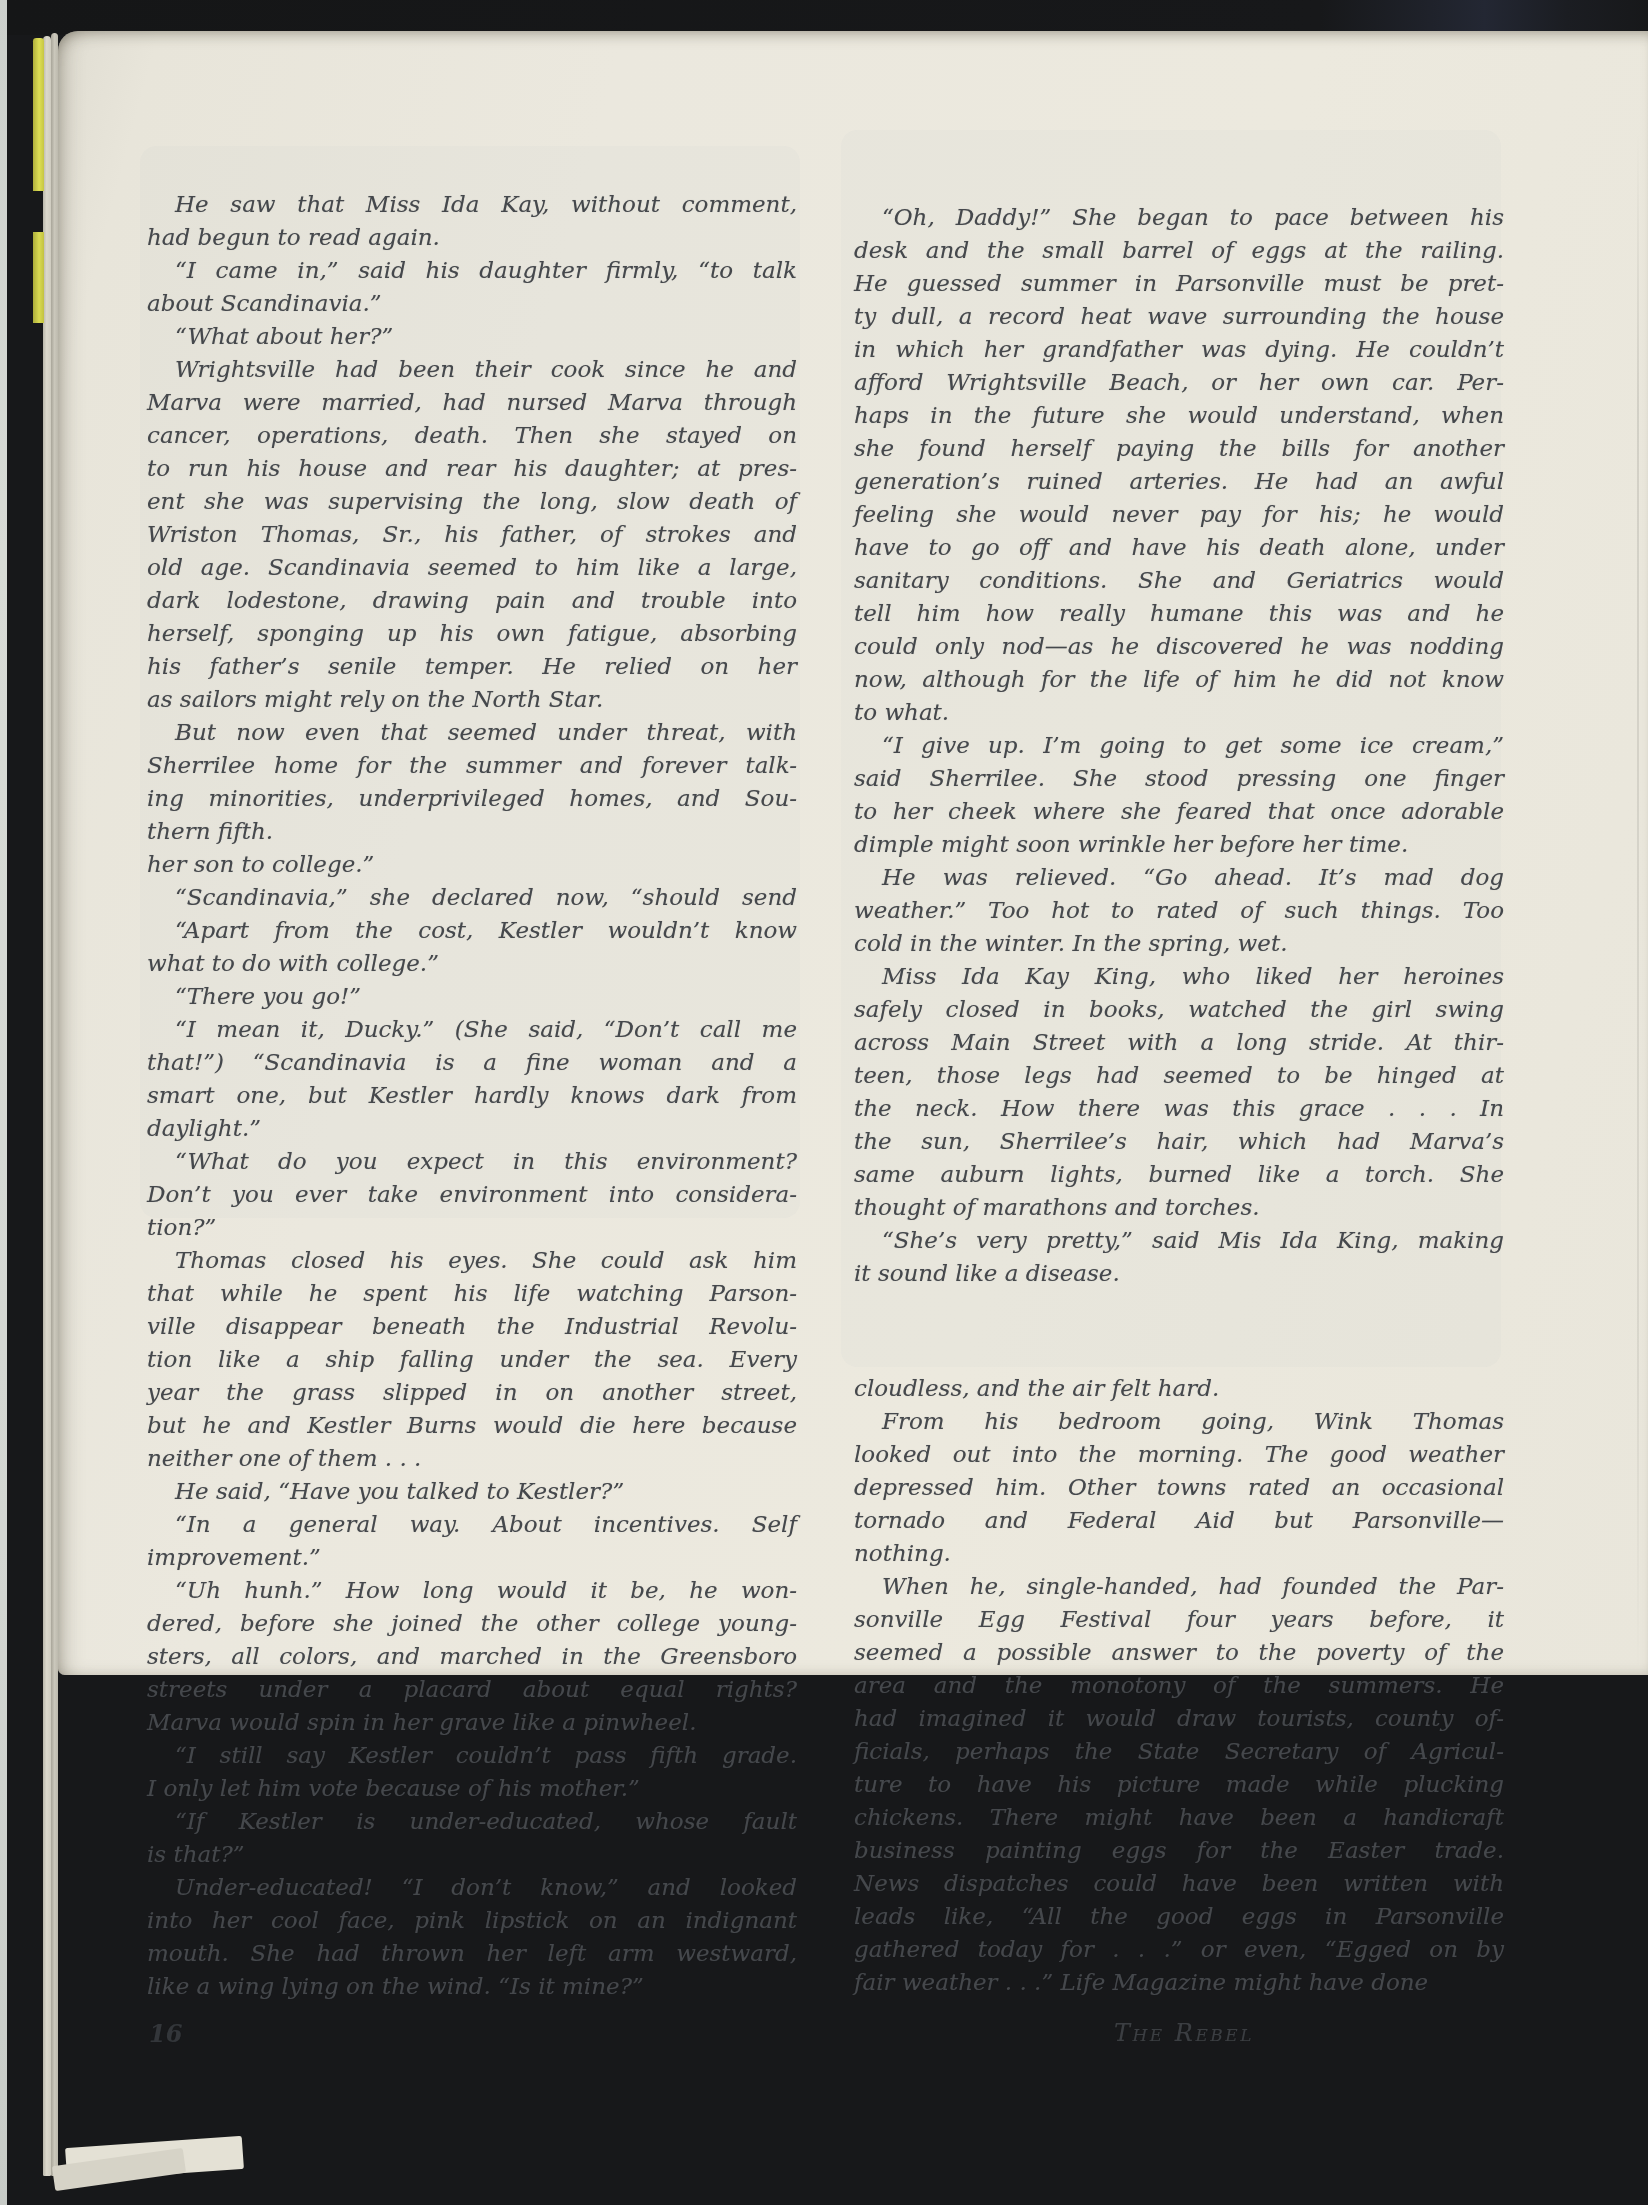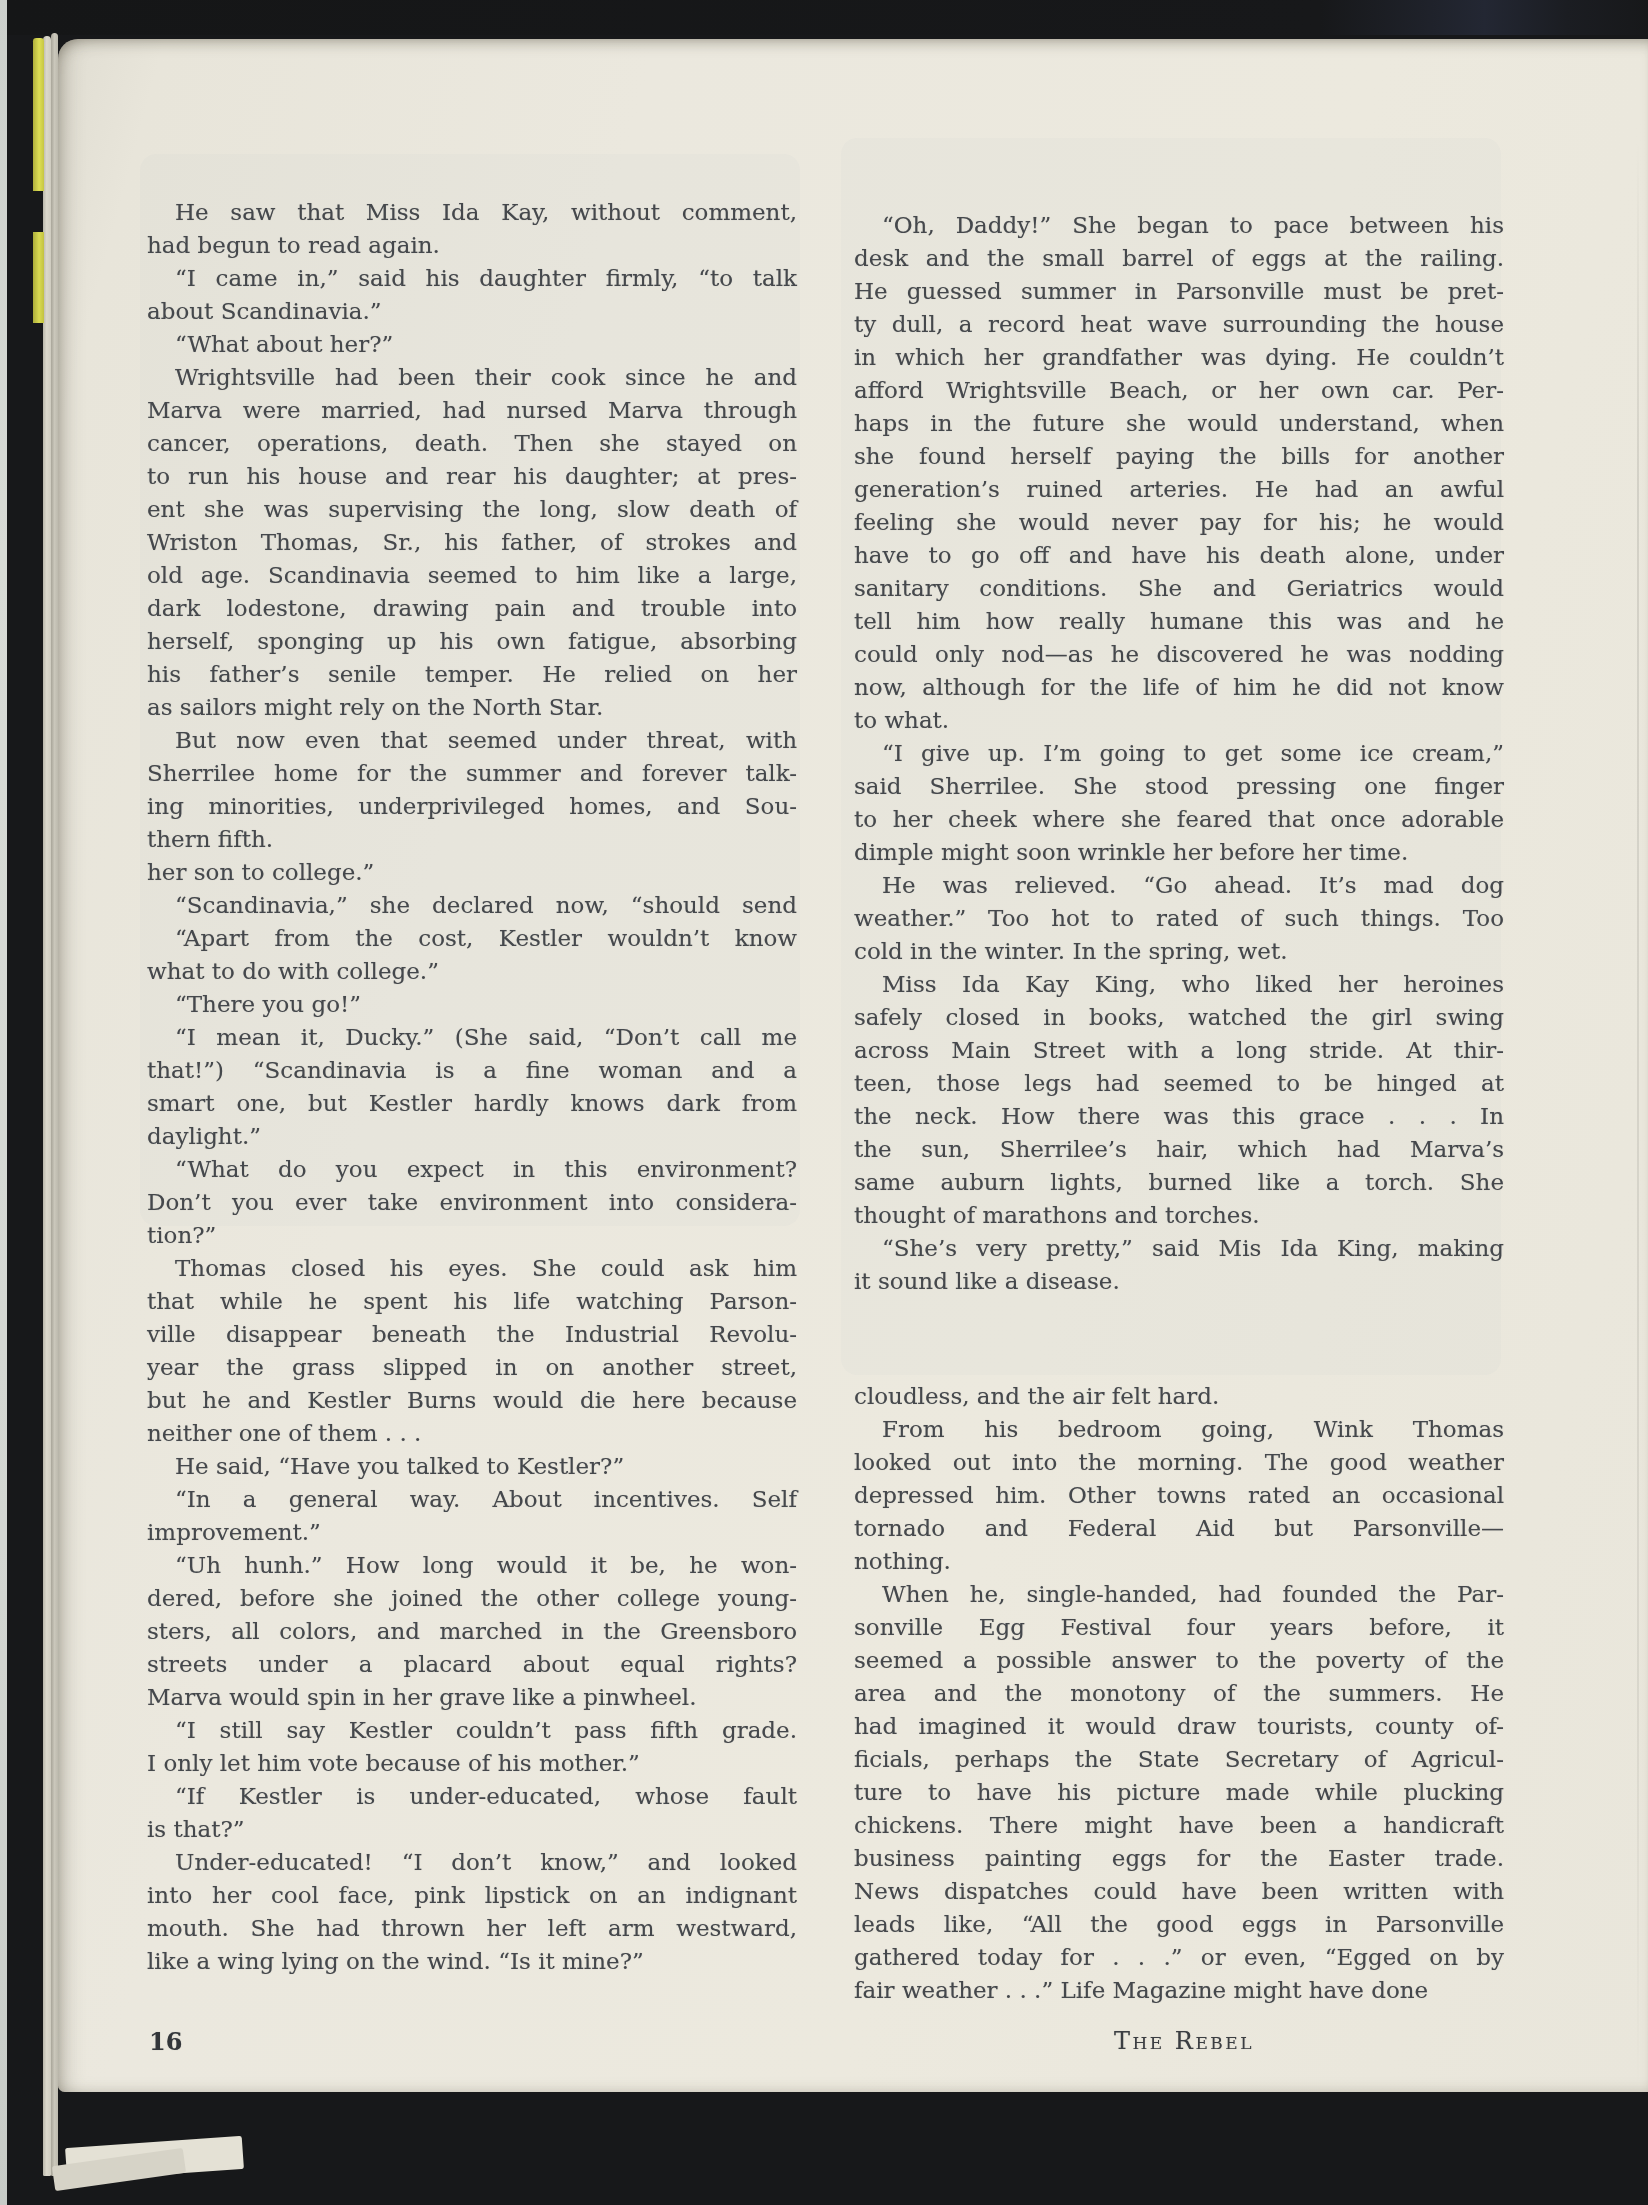--- a/index.html
+++ b/index.html
@@ -32,26 +32,27 @@
   .edge-yellow-b { position:absolute; left:33px; top:232px; width:10.7px; height:91px;
     background:linear-gradient(90deg,#acad3a,#d9da52 55%,#c2c241); }
   
   .corner-sliver-1 { position:absolute; left:66px; top:2142px; width:177px; height:33px;
     background:#e4e1d5; transform:rotate(-4deg); border-radius:2.5px; z-index:1; }
   .corner-sliver-2 { position:absolute; left:53px; top:2157px; width:132px; height:25px;
     background:#d6d3c7; transform:rotate(-8deg); border-radius:2.5px; z-index:1; }
 
   
   .page {
-    position:absolute; left:58px; top:39px; width:1591px; height:2053px; z-index:2;
+    position:absolute; left:58px; top:31px; width:1591px; height:1644px; z-index:2;
     background:linear-gradient(105deg,#e0ddd2 0%,#e8e5da 5%,#ebe8de 28%,#ece9de 62%,#e9e6db 100%);
     border-radius:20px 0 0 6.6px;
     box-shadow:inset 13px 0 23px -13px rgba(70,64,48,0.5),
                inset 0 10px 16.5px -11.5px rgba(70,64,48,0.55),
                inset 0 -6.6px 13px -10px rgba(70,64,48,0.25);
+    font-style:italic;
   }
   .page-crease {
     position:absolute; right:10px; top:99px; bottom:0; width:1.6px;
     background:linear-gradient(180deg,rgba(0,0,0,0) 0%,rgba(0,0,0,0.10) 18%,rgba(0,0,0,0.07) 80%,rgba(0,0,0,0) 100%);
   }
   
   .ghost-a { position:absolute; left:82px; top:115px; width:660px; height:1072px;
     background:rgba(150,175,205,0.05); border-radius:16.5px; }
   .ghost-b { position:absolute; left:783px; top:99px; width:660px; height:1237px;
     background:rgba(150,175,205,0.05); border-radius:16.5px; }
@@ -162,20 +163,21 @@
       </div>
       <div class="paragraph">
         <div class="line first">“What do you expect in this environment?</div>
         <div class="line">Don’t you ever take environment into considera-</div>
         <div class="line last">tion?”</div>
       </div>
       <div class="paragraph">
         <div class="line first">Thomas closed his eyes. She could ask him</div>
         <div class="line">that while he spent his life watching Parson-</div>
         <div class="line">ville disappear beneath the Industrial Revolu-</div>
+        <div class="line">tion like a ship falling under the sea. Every</div>
         <div class="line">year the grass slipped in on another street,</div>
         <div class="line">but he and Kestler Burns would die here because</div>
         <div class="line last">neither one of them . . .</div>
       </div>
       <div class="paragraph">
         <div class="line first last">He said, “Have you talked to Kestler?”</div>
       </div>
       <div class="paragraph">
         <div class="line first">“In a general way. About incentives. Self</div>
         <div class="line last">improvement.”</div>

